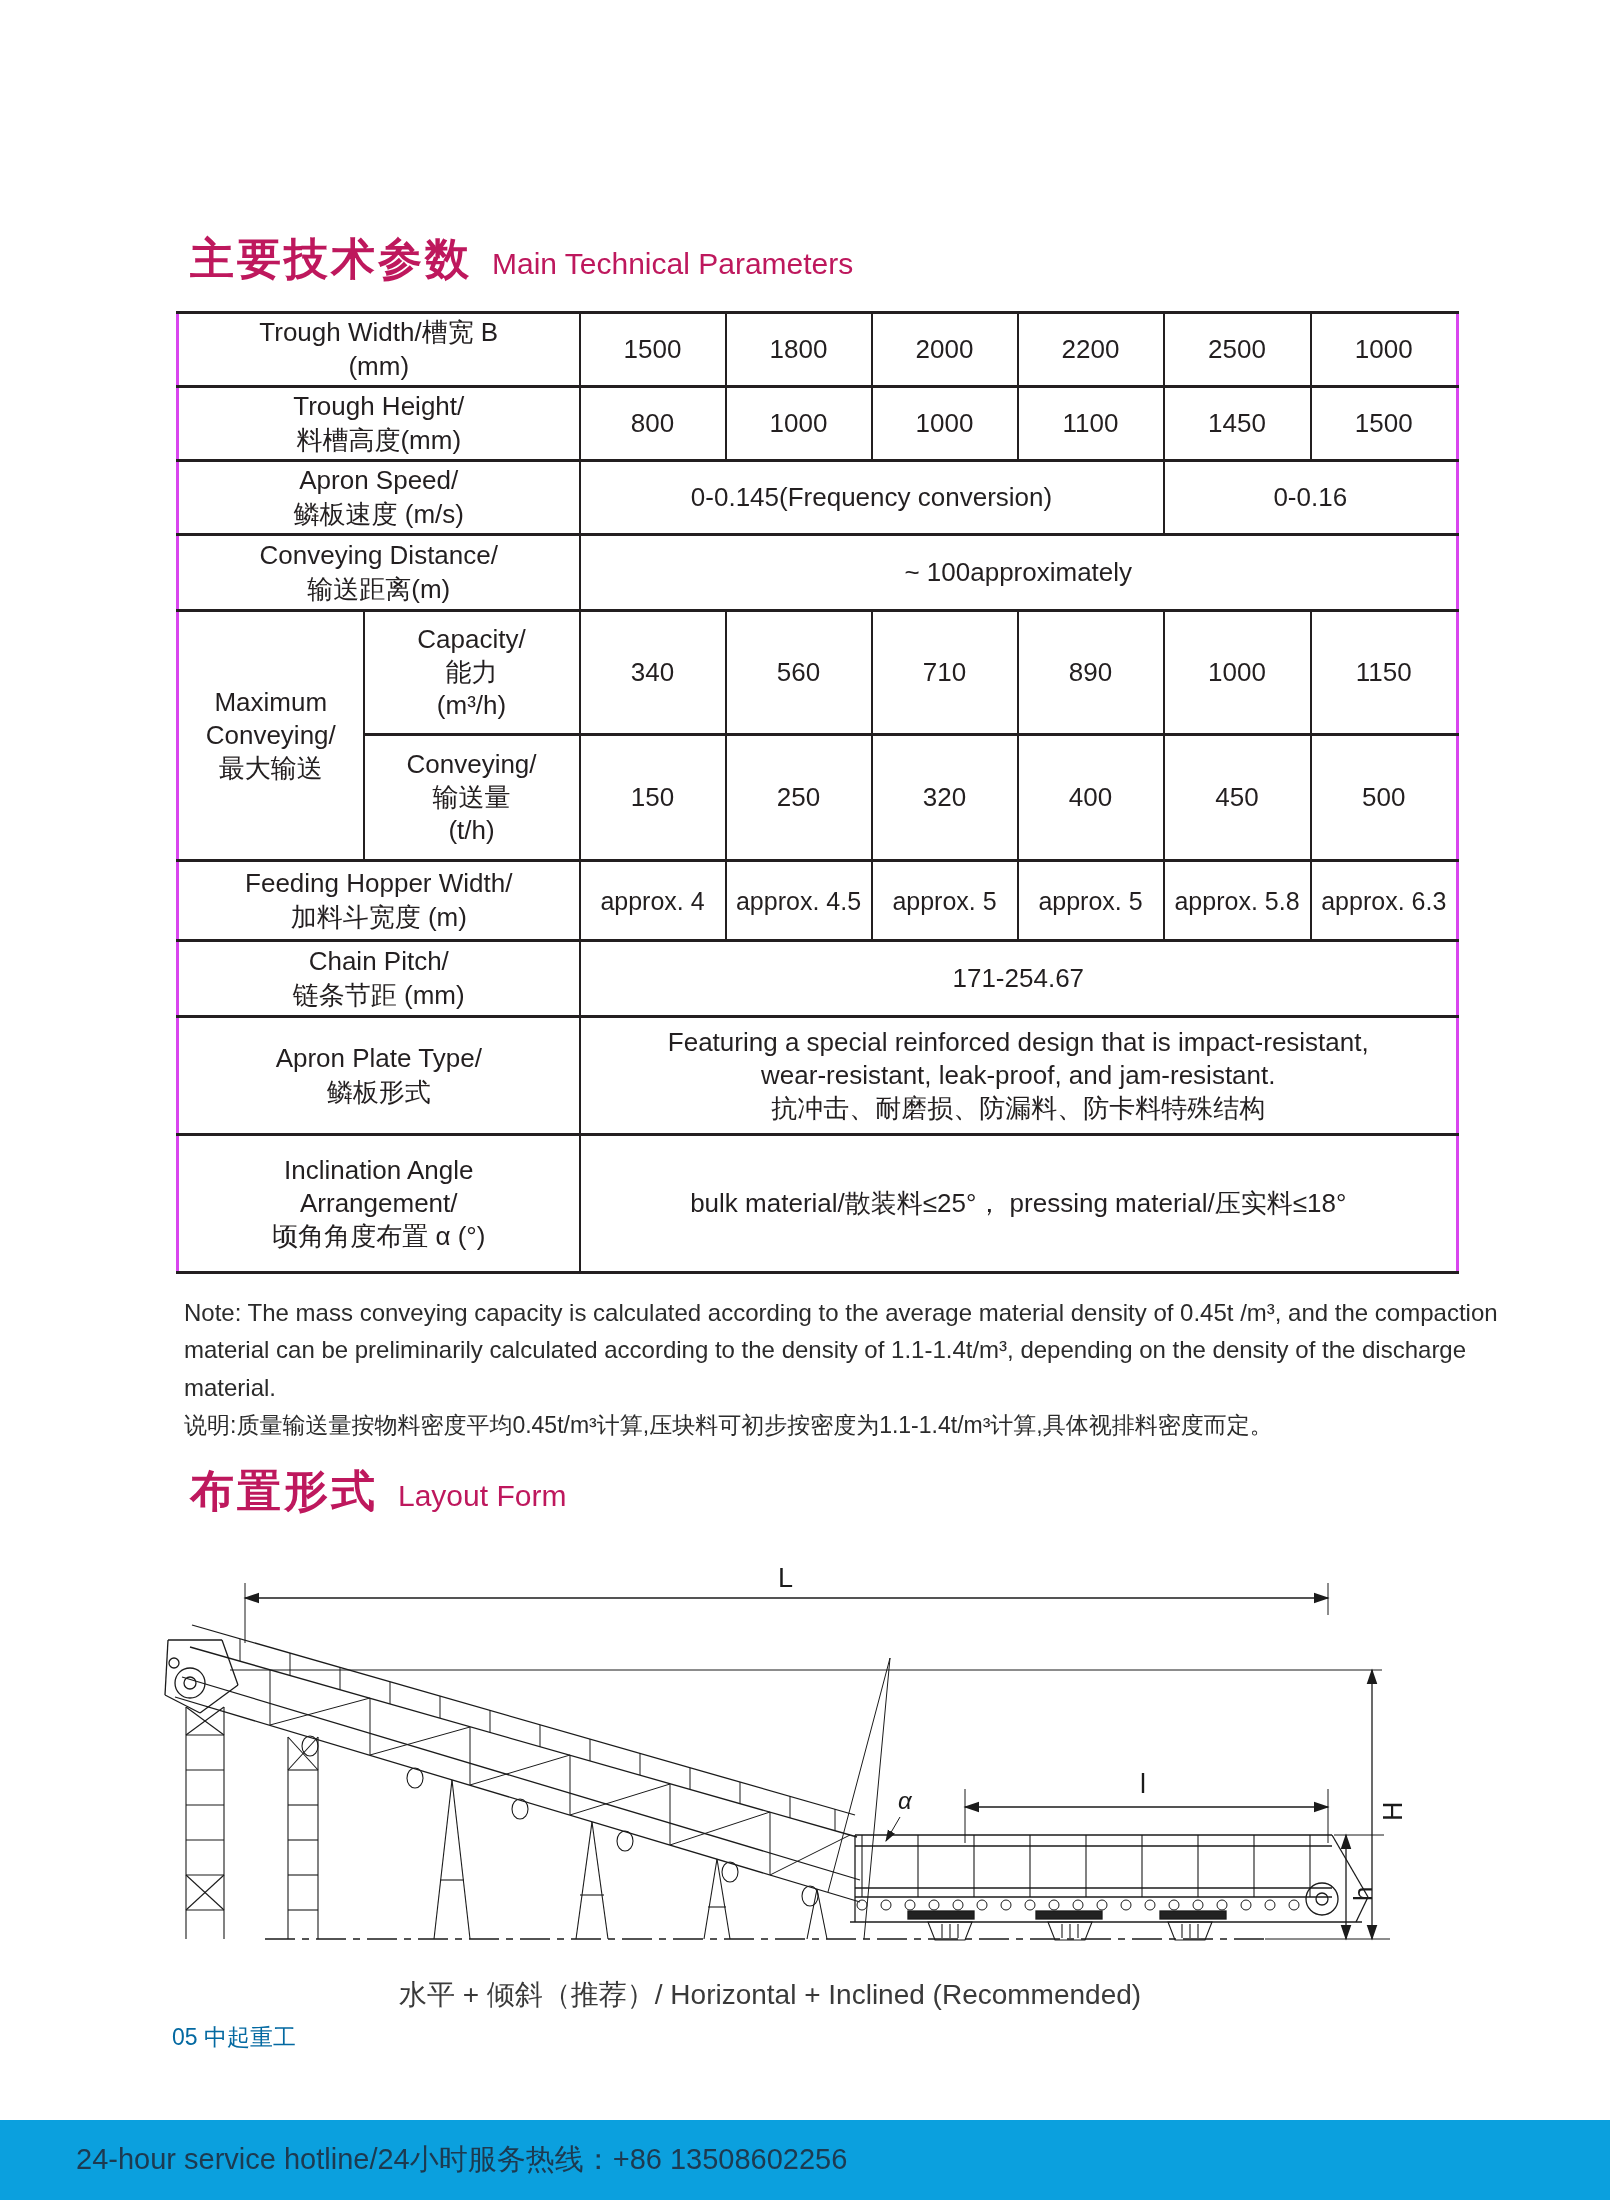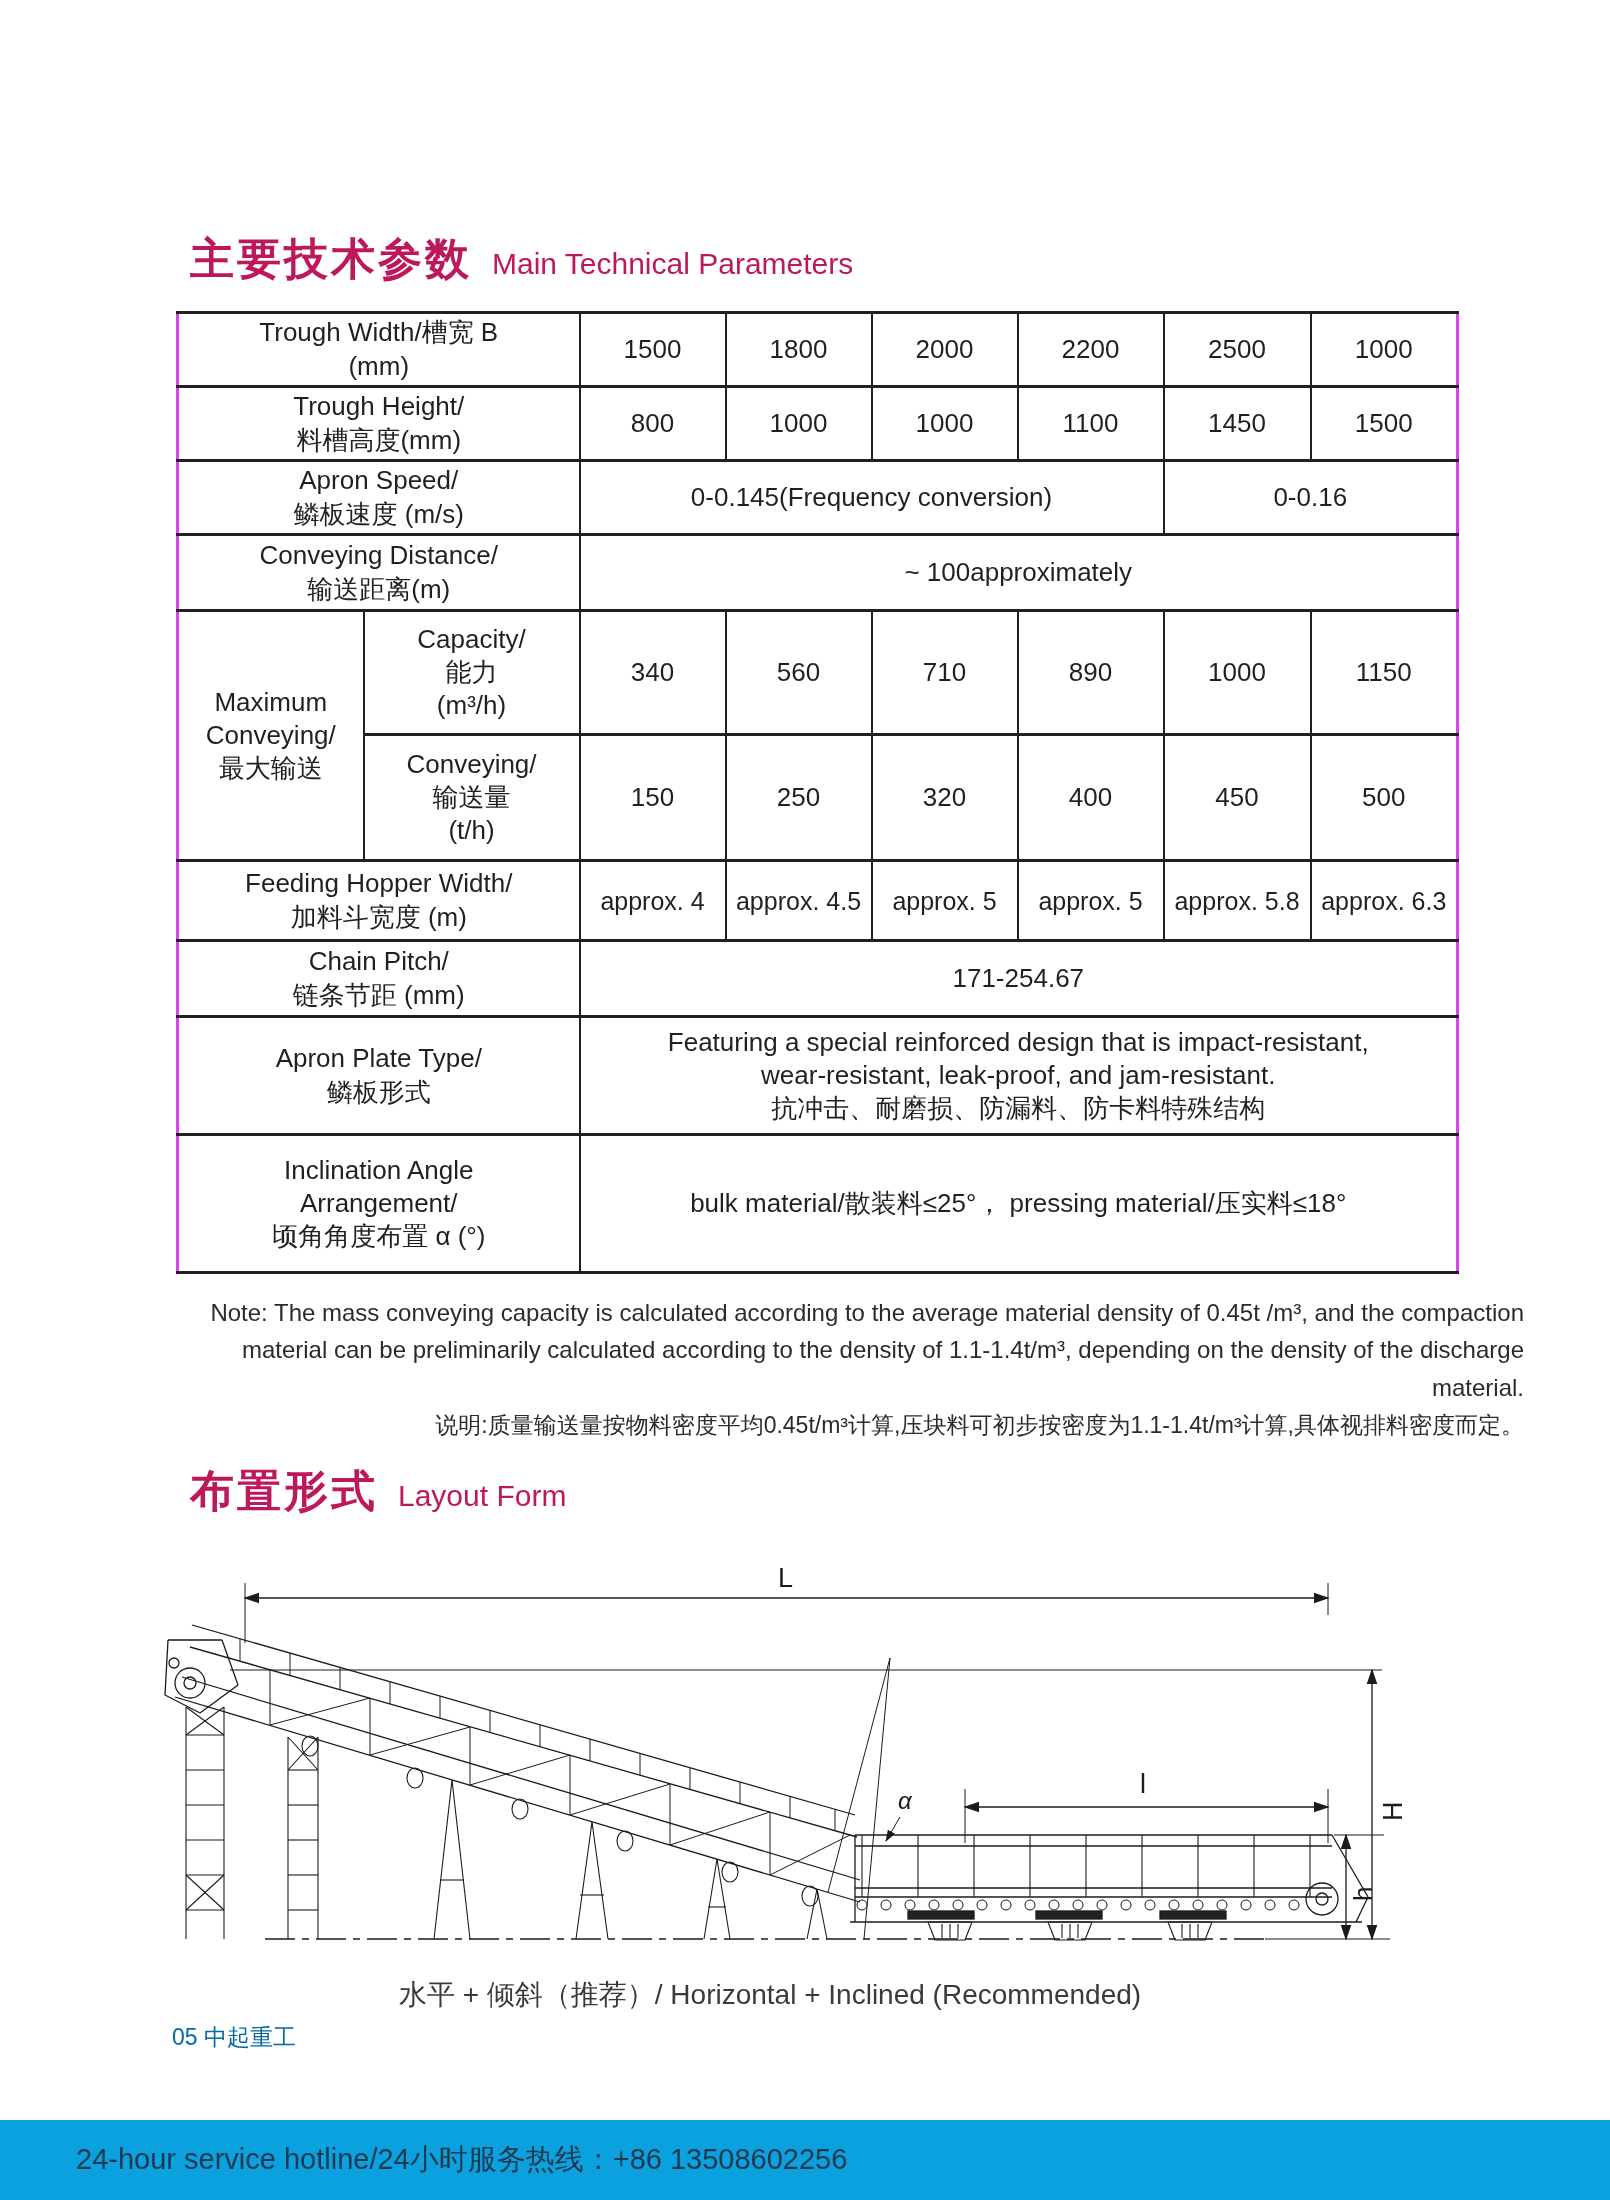--- a/index.html
+++ b/index.html
@@ -18,21 +18,21 @@
   }
   table.spec td {
     border:2px solid #231f20; border-top-width:3px; border-bottom-width:3px;
     vertical-align:middle; font-size:26px; text-align:center; padding:2px 4px;
     line-height:1.28; overflow:hidden;
   }
   td.lbl { font-size:24px; }
   td.left { text-align:left; padding-left:26px;margin-left:16px; }
   td.txt  { text-align:left; padding-left:14px; font-size:25px; line-height:1.34; }
 
-  .note { position:absolute; left:152px; top:1294px; width:1372px; color:#2b2b2b;text-align:right; }
+  .note { position:absolute; left:184px; top:1294px; width:1372px; color:#2b2b2b; }
   .note .en { font-size:24px; line-height:1.56; }
   .note .cn { font-size:23px; line-height:1.5; margin-top:2px; }
 
   .diagram { position:absolute; left:160px; top:1545px; }
   .diagram text { font-family:"Liberation Sans", sans-serif; fill:#1b1b1b; }
 
   .caption { position:absolute; left:170px; top:1976px; width:1200px; text-align:center;
              font-size:28px; color:#3a3a3a; }
   .brand   { position:absolute; left:172px; top:2022px; font-size:23px; color:#0369a1; }
 

